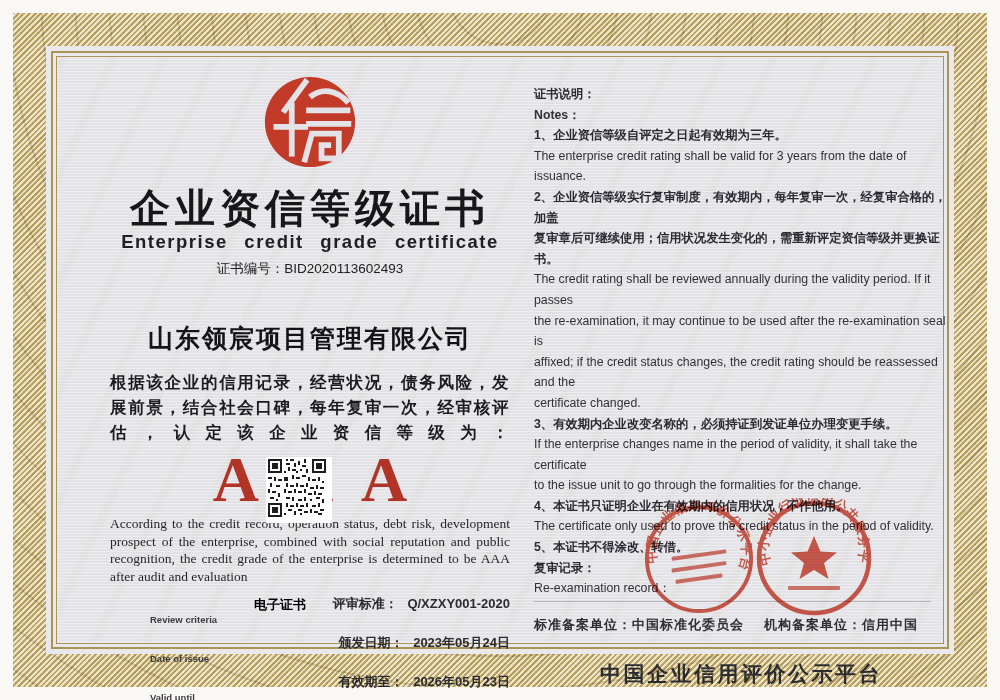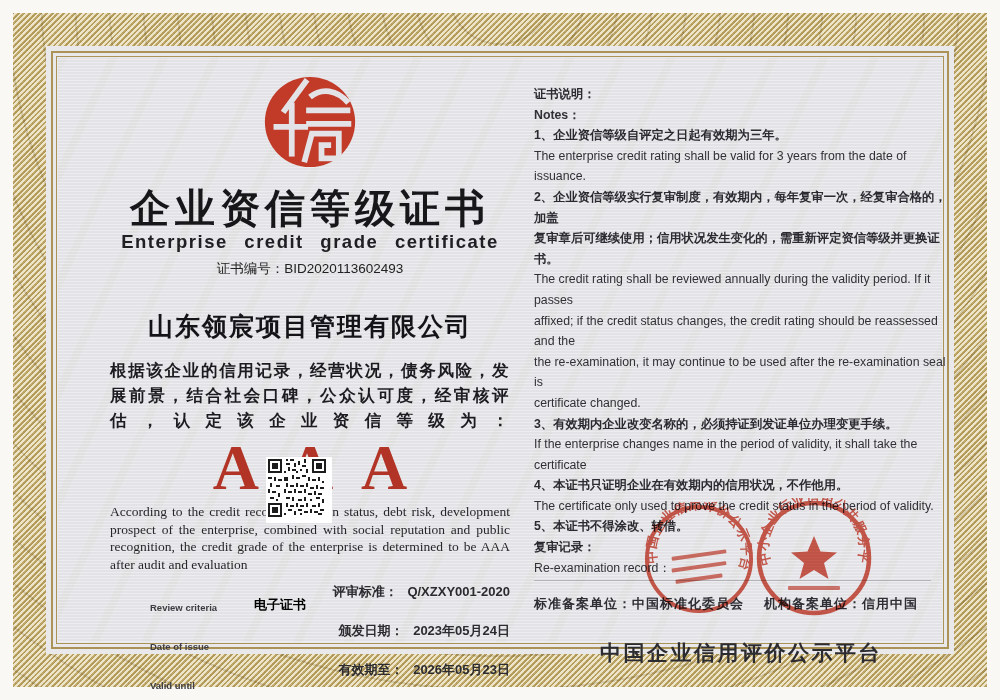--- a/index.html
+++ b/index.html
@@ -33,21 +33,21 @@
       repeating-linear-gradient(115deg, rgba(176,152,100,.05) 0 8px, transparent 8px 46px),
       #e3e3e7;
   }
   
   .left-col{position:absolute;left:110px;top:74px;width:400px;text-align:center;}
   .logo-wrap{height:100px;}
   .logo-wrap svg{width:96px;height:96px;}
   .title-zh{font-size:40px;font-weight:bold;letter-spacing:5px;color:#17171a;margin:12px 0 0;line-height:1.1;}
   .title-en{font-size:18.5px;font-weight:bold;letter-spacing:1.5px;word-spacing:10px;color:#202024;margin-top:1px;}
   .cert-no{font-size:13.5px;font-weight:normal;margin-top:7px;color:#222;}
-  .company{font-size:25px;font-weight:bold;letter-spacing:2px;color:#141418;margin-top:32px;}
+  .company{font-size:25px;font-weight:bold;letter-spacing:2px;color:#141418;margin-top:44px;}
   .statement-zh{
     font-size:16.5px;font-weight:bold;line-height:25px;letter-spacing:1.5px;
     text-align:justify;text-align-last:justify;color:#1c1c20;margin-top:15px;
   }
   .grade{
     font-family:"Liberation Serif", serif;font-weight:bold;
     font-size:64px;line-height:66px;color:#b13427;
     letter-spacing:28px;padding-left:28px;margin-top:2px;
   }
   .statement-en{
@@ -102,21 +102,21 @@
         <path d="M44 92 L52 62 L80 62 L80 88 L62 88 L62 74 L72 74"></path>
       </g>
     </svg>
   </div>
   <div class="title-zh">企业资信等级证书</div>
   <div class="title-en">Enterprise credit grade certificate</div>
   <div class="cert-no">
     <span>证书编号：</span><span>BID2020113602493</span>
   </div>
   <div class="company">山东领宸项目管理有限公司</div>
-  <div class="statement-zh">根据该企业的信用记录，经营状况，债务风险，发展前景，结合社会口碑，公众认可度，经审核评估，认定该企业资信等级为：</div>
+  <div class="statement-zh">根据该企业的信用记录，经营状况，债务风险，发展前景，结合社会口碑，每年复审一次，经审核评估，认定该企业资信等级为：</div>
   <div class="grade">AAA</div>
   <div class="statement-en">According to the credit record, operation status, debt risk, development prospect of the enterprise, combined with social reputation and public recognition, the credit grade of the enterprise is determined to be AAA after audit and evaluation</div>
 
   <div class="info-rows">
     <div class="info-row">
       <div class="info-main">
         <span>评审标准：</span>
         <span class="val">Q/XZXY001-2020</span>
       </div>
       <div class="info-sub">Review criteria</div>
@@ -236,25 +236,26 @@
 <div class="qr-label">电子证书</div>
 
 <div class="right-col">
   <p class="note-line zh head">证书说明：</p>
   <p class="note-line head">Notes：</p>
   <p class="note-line zh">1、企业资信等级自评定之日起有效期为三年。</p>
   <p class="note-line">The enterprise credit rating shall be valid for 3 years from the date of issuance.</p>
   <p class="note-line zh">2、企业资信等级实行复审制度，有效期内，每年复审一次，经复审合格的，加盖</p>
   <p class="note-line zh">复审章后可继续使用；信用状况发生变化的，需重新评定资信等级并更换证书。</p>
   <p class="note-line">The credit rating shall be reviewed annually during the validity period. If it passes</p>
+  <p class="note-line">the re-examination, it may continue to be used after the re-examination seal is</p>
   <p class="note-line">affixed; if the credit status changes, the credit rating should be reassessed and the</p>
-  <p class="note-line">the re-examination, it may continue to be used after the re-examination seal is</p>
   <p class="note-line">certificate changed.</p>
   <p class="note-line zh">3、有效期内企业改变名称的，必须持证到发证单位办理变更手续。</p>
   <p class="note-line">If the enterprise changes name in the period of validity, it shall take the certificate</p>
+  <p class="note-line">to the issue unit to go through the formalities for the change.</p>
   <p class="note-line zh">4、本证书只证明企业在有效期内的信用状况，不作他用。</p>
   <p class="note-line">The certificate only used to prove the credit status in the period of validity.</p>
   <p class="note-line zh">5、本证书不得涂改、转借。</p>
   <p class="note-line zh">复审记录：</p>
   <p class="note-line">Re-examination record：</p>
   <div class="rule"></div>
 
   <div class="registration">
     <span>标准备案单位：中国标准化委员会</span>
     <span>机构备案单位：信用中国</span>

